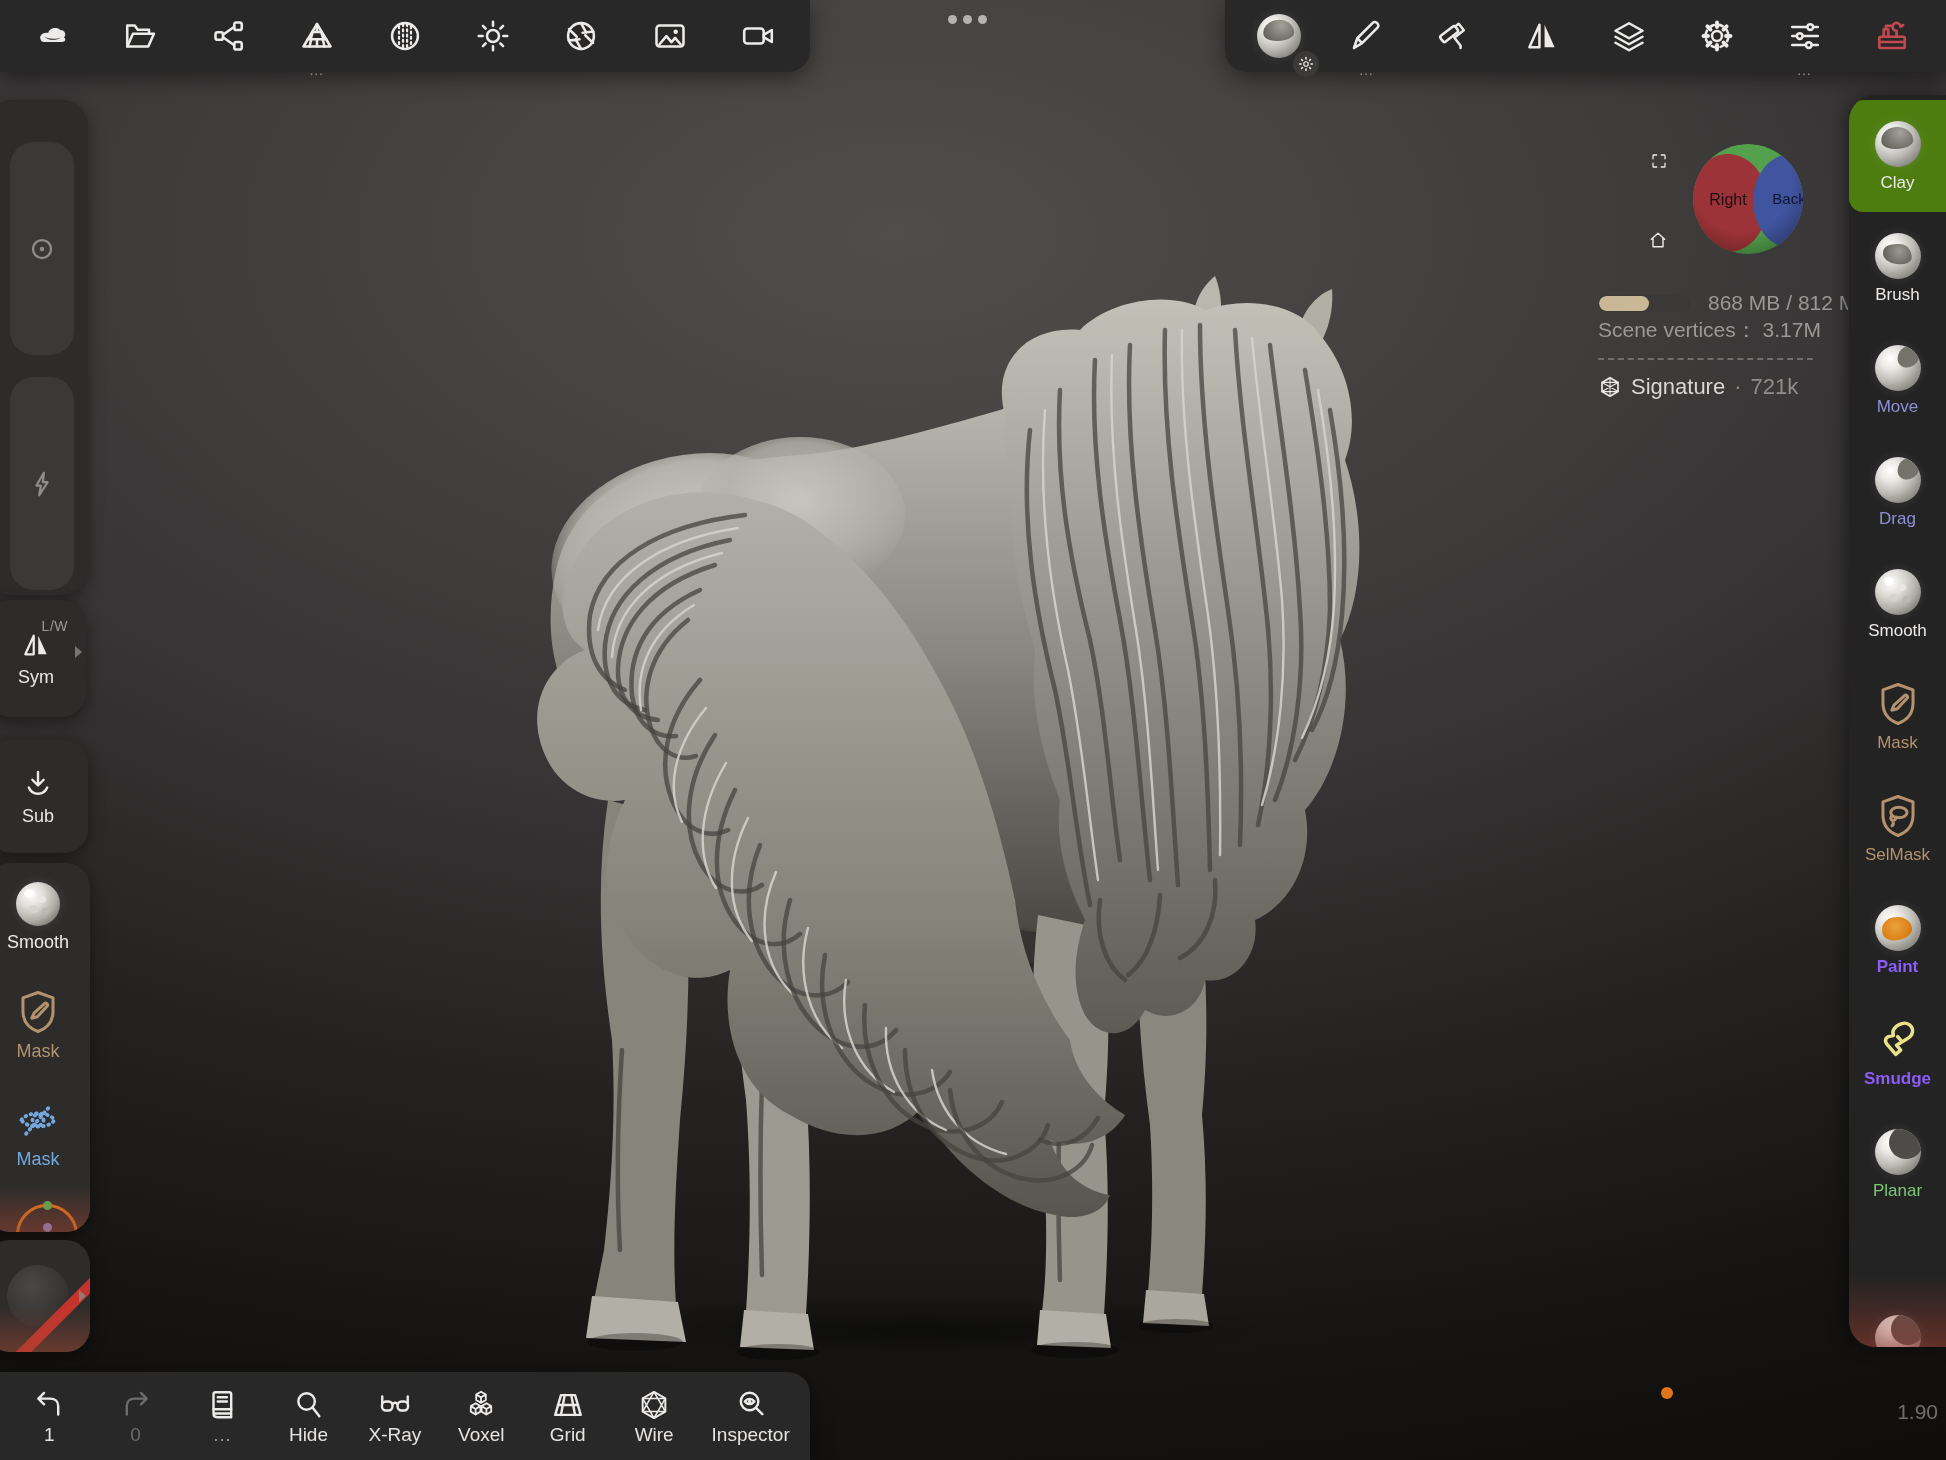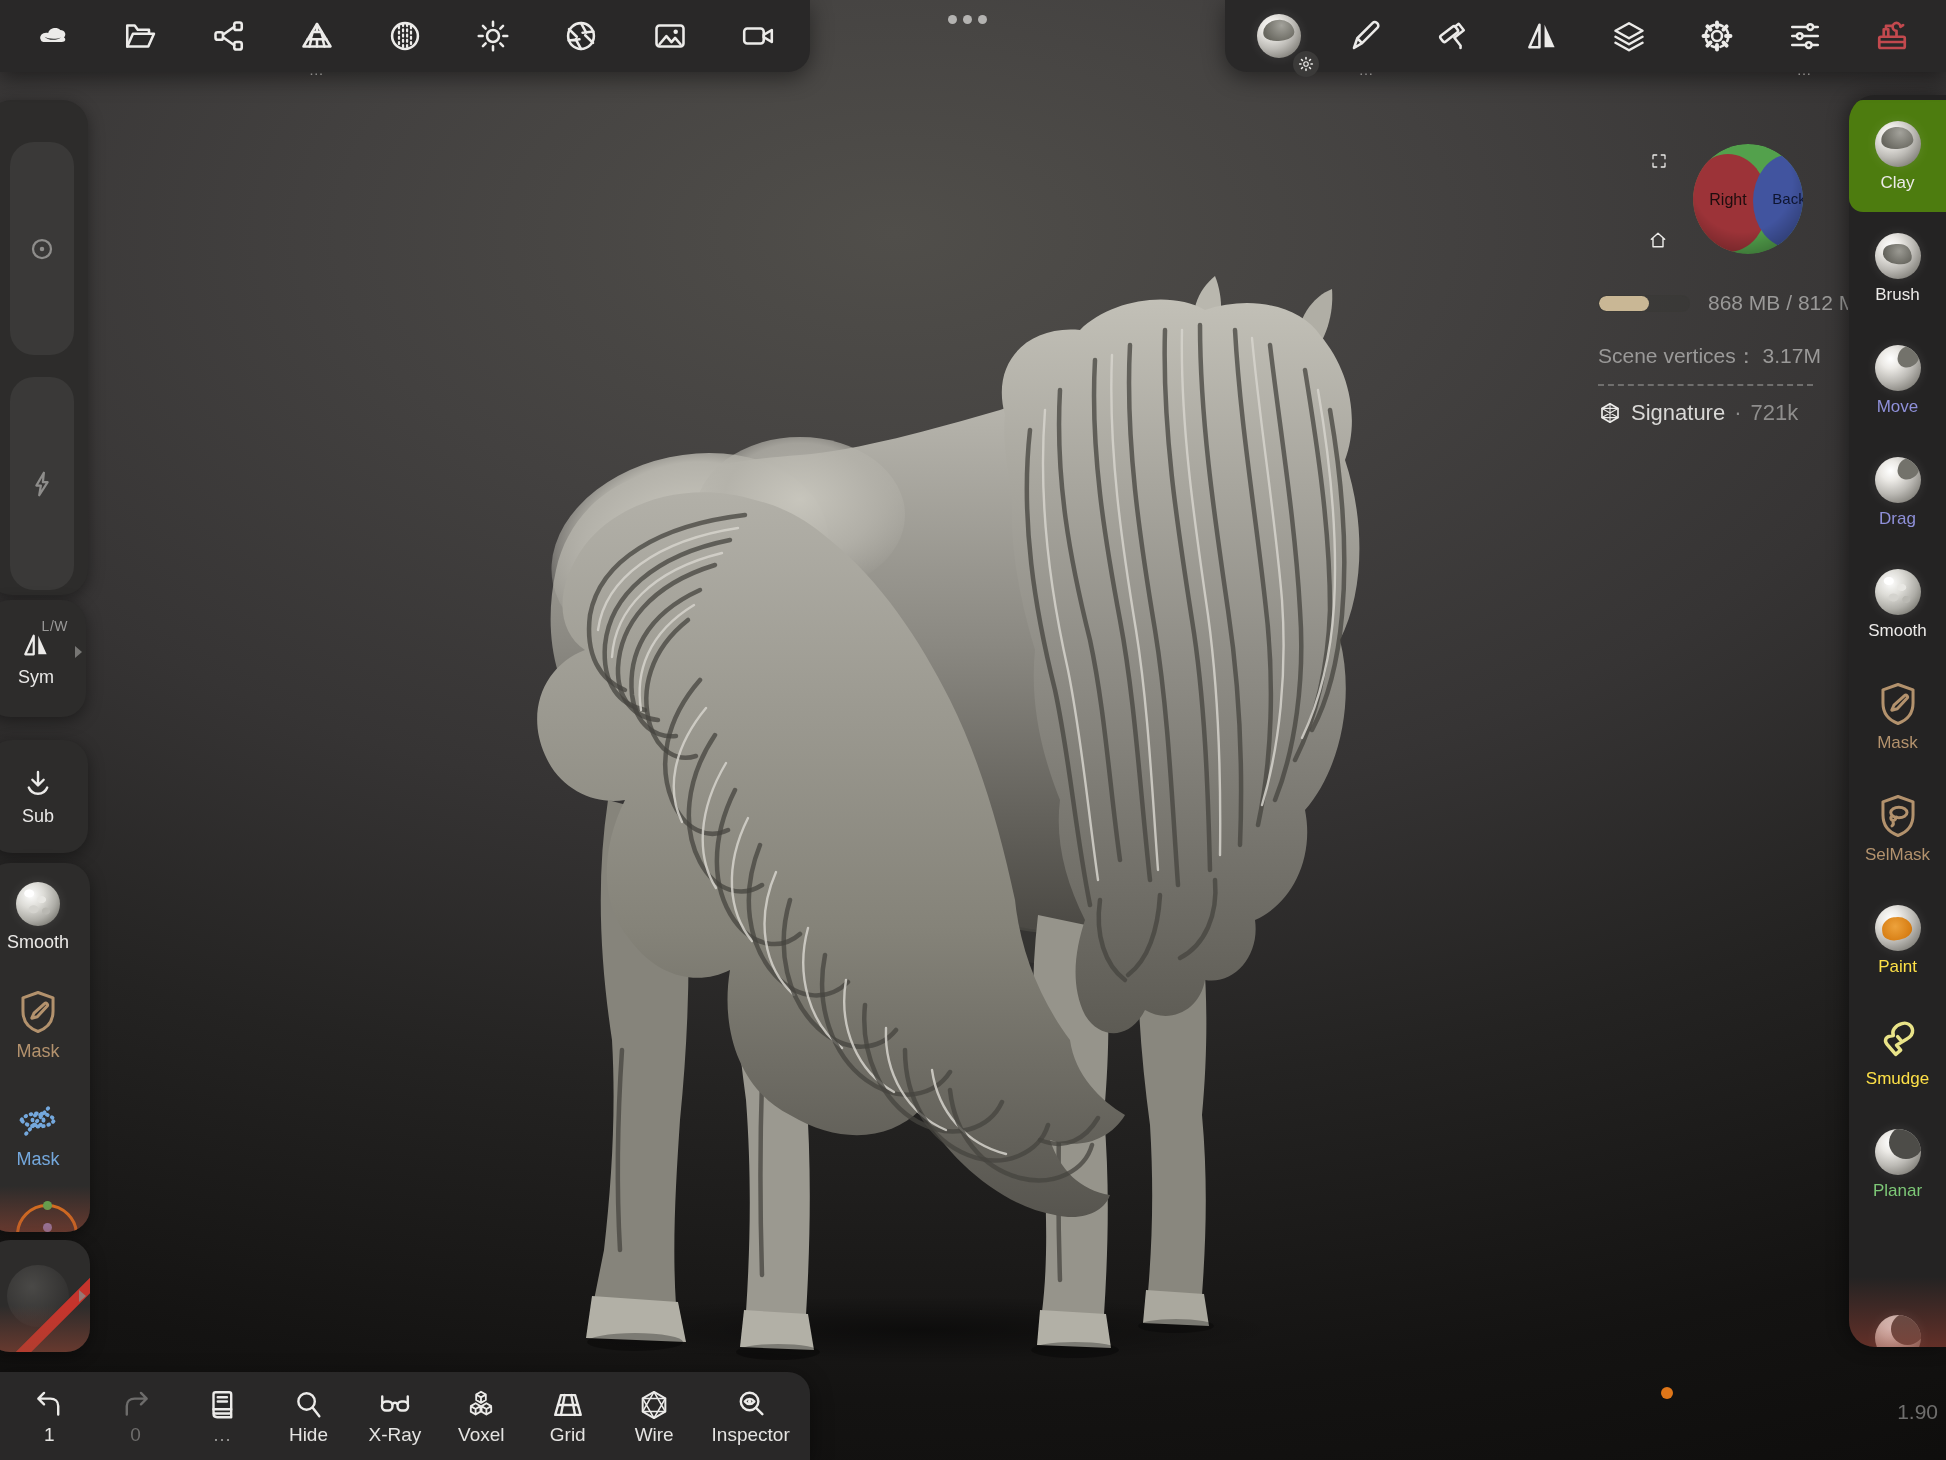--- a/index.html
+++ b/index.html
@@ -50,21 +50,21 @@
     background:#3b3a39;display:flex;align-items:center;justify-content:center;}
   .gear-badge svg{width:16px;height:16px;}
   
   #right-rail{left:1849px;top:95px;width:97px;height:1252px;background:#242323;
     border-radius:26px 0 0 26px;z-index:30;box-shadow:-4px 0 18px rgba(0,0,0,.4);
     display:flex;flex-direction:column;align-items:stretch;padding-top:5px;box-sizing:border-box;overflow:hidden;}
   .rtool{height:112px;flex:0 0 112px;display:flex;flex-direction:column;align-items:center;justify-content:center;gap:7px;}
   .rtool.selected{background:#4d7c0f;border-radius:14px 0 0 14px;}
   .rtool .lbl{font-size:17px;line-height:17px;}
   .c-white{color:#eceae8;} .c-purple{color:#8f90d9;} .c-tan{color:#b3926d;}
-  .c-yellow{color:#fde047;} .c-green{color:#7dc877;} .c-blue{color:#74a8dd;}
+  .c-yellow{color:#8b5cf6;font-weight:bold;} .c-green{color:#7dc877;} .c-blue{color:#74a8dd;}
   .shield{width:44px;height:46px;}
   .rail-glow{position:absolute;left:0;right:0;bottom:0;height:70px;
     background:linear-gradient(to bottom, rgba(122,48,38,0) 0%, rgba(150,58,44,.55) 100%);pointer-events:none;}
   #rail-partial{position:absolute;left:26px;bottom:-14px;}
   
   .lpanel{background:#2d2c2b;box-shadow:0 4px 16px rgba(0,0,0,.4);}
   #slider-panel{left:-14px;top:100px;width:102px;height:495px;border-radius:26px;z-index:30;}
   .slider-track{position:absolute;left:24px;width:64px;background:#3a3938;border-radius:24px;
     display:flex;align-items:center;justify-content:center;}
   #track-radius{top:42px;height:213px;}
@@ -104,21 +104,21 @@
   
   #fullscreen-btn{left:1644px;top:146px;width:30px;height:30px;z-index:10;background:none;border:none;}
   #home-btn{left:1642px;top:224px;width:32px;height:32px;z-index:10;background:none;border:none;}
   #fullscreen-btn svg,#home-btn svg{width:100%;height:100%;}
   #nav-sphere{left:1692px;top:143px;width:112px;height:112px;z-index:10;}
   #stats{left:1598px;top:292px;width:250px;z-index:5;color:#9a9998;font-size:21px;}
   #mem-row{display:flex;align-items:center;gap:18px;height:22px;}
   #mem-bar{width:90px;height:15px;border-radius:8px;background:#35333144;border:1px solid #3a393766;position:relative;overflow:hidden;flex:0 0 auto;}
   #mem-fill{position:absolute;left:0;top:0;bottom:0;width:55%;background:#c9b795;border-radius:8px;}
   #mem-text{white-space:nowrap;overflow:hidden;width:140px;}
-  #vert-row{margin-top:28px;white-space:nowrap;}
+  #vert-row{margin-top:2px;white-space:nowrap;}
   #dash-sep{margin-top:14px;width:215px;border-top:2px dashed #6f6e6d;}
   #sig-row{margin-top:14px;display:flex;align-items:center;gap:9px;color:#d9d8d6;font-size:22px;}
   #sig-row svg{width:24px;height:24px;}
   #sig-row .count{color:#8f8e8d;}
   #sig-row .sep{color:#8f8e8d;}
   
   #orange-dot{left:1661px;top:1387px;width:12px;height:12px;border-radius:50%;background:#df7619;z-index:6;}
   #scale-label{left:1848px;top:1400px;width:90px;text-align:right;color:#6f6e6d;font-size:21px;z-index:6;}
   .hs{stroke:#45443f;stroke-width:4.5;fill:none;stroke-linecap:round;opacity:.75;}
   .hl{stroke:#d6d4cc;stroke-width:2.4;fill:none;stroke-linecap:round;opacity:.85;}

